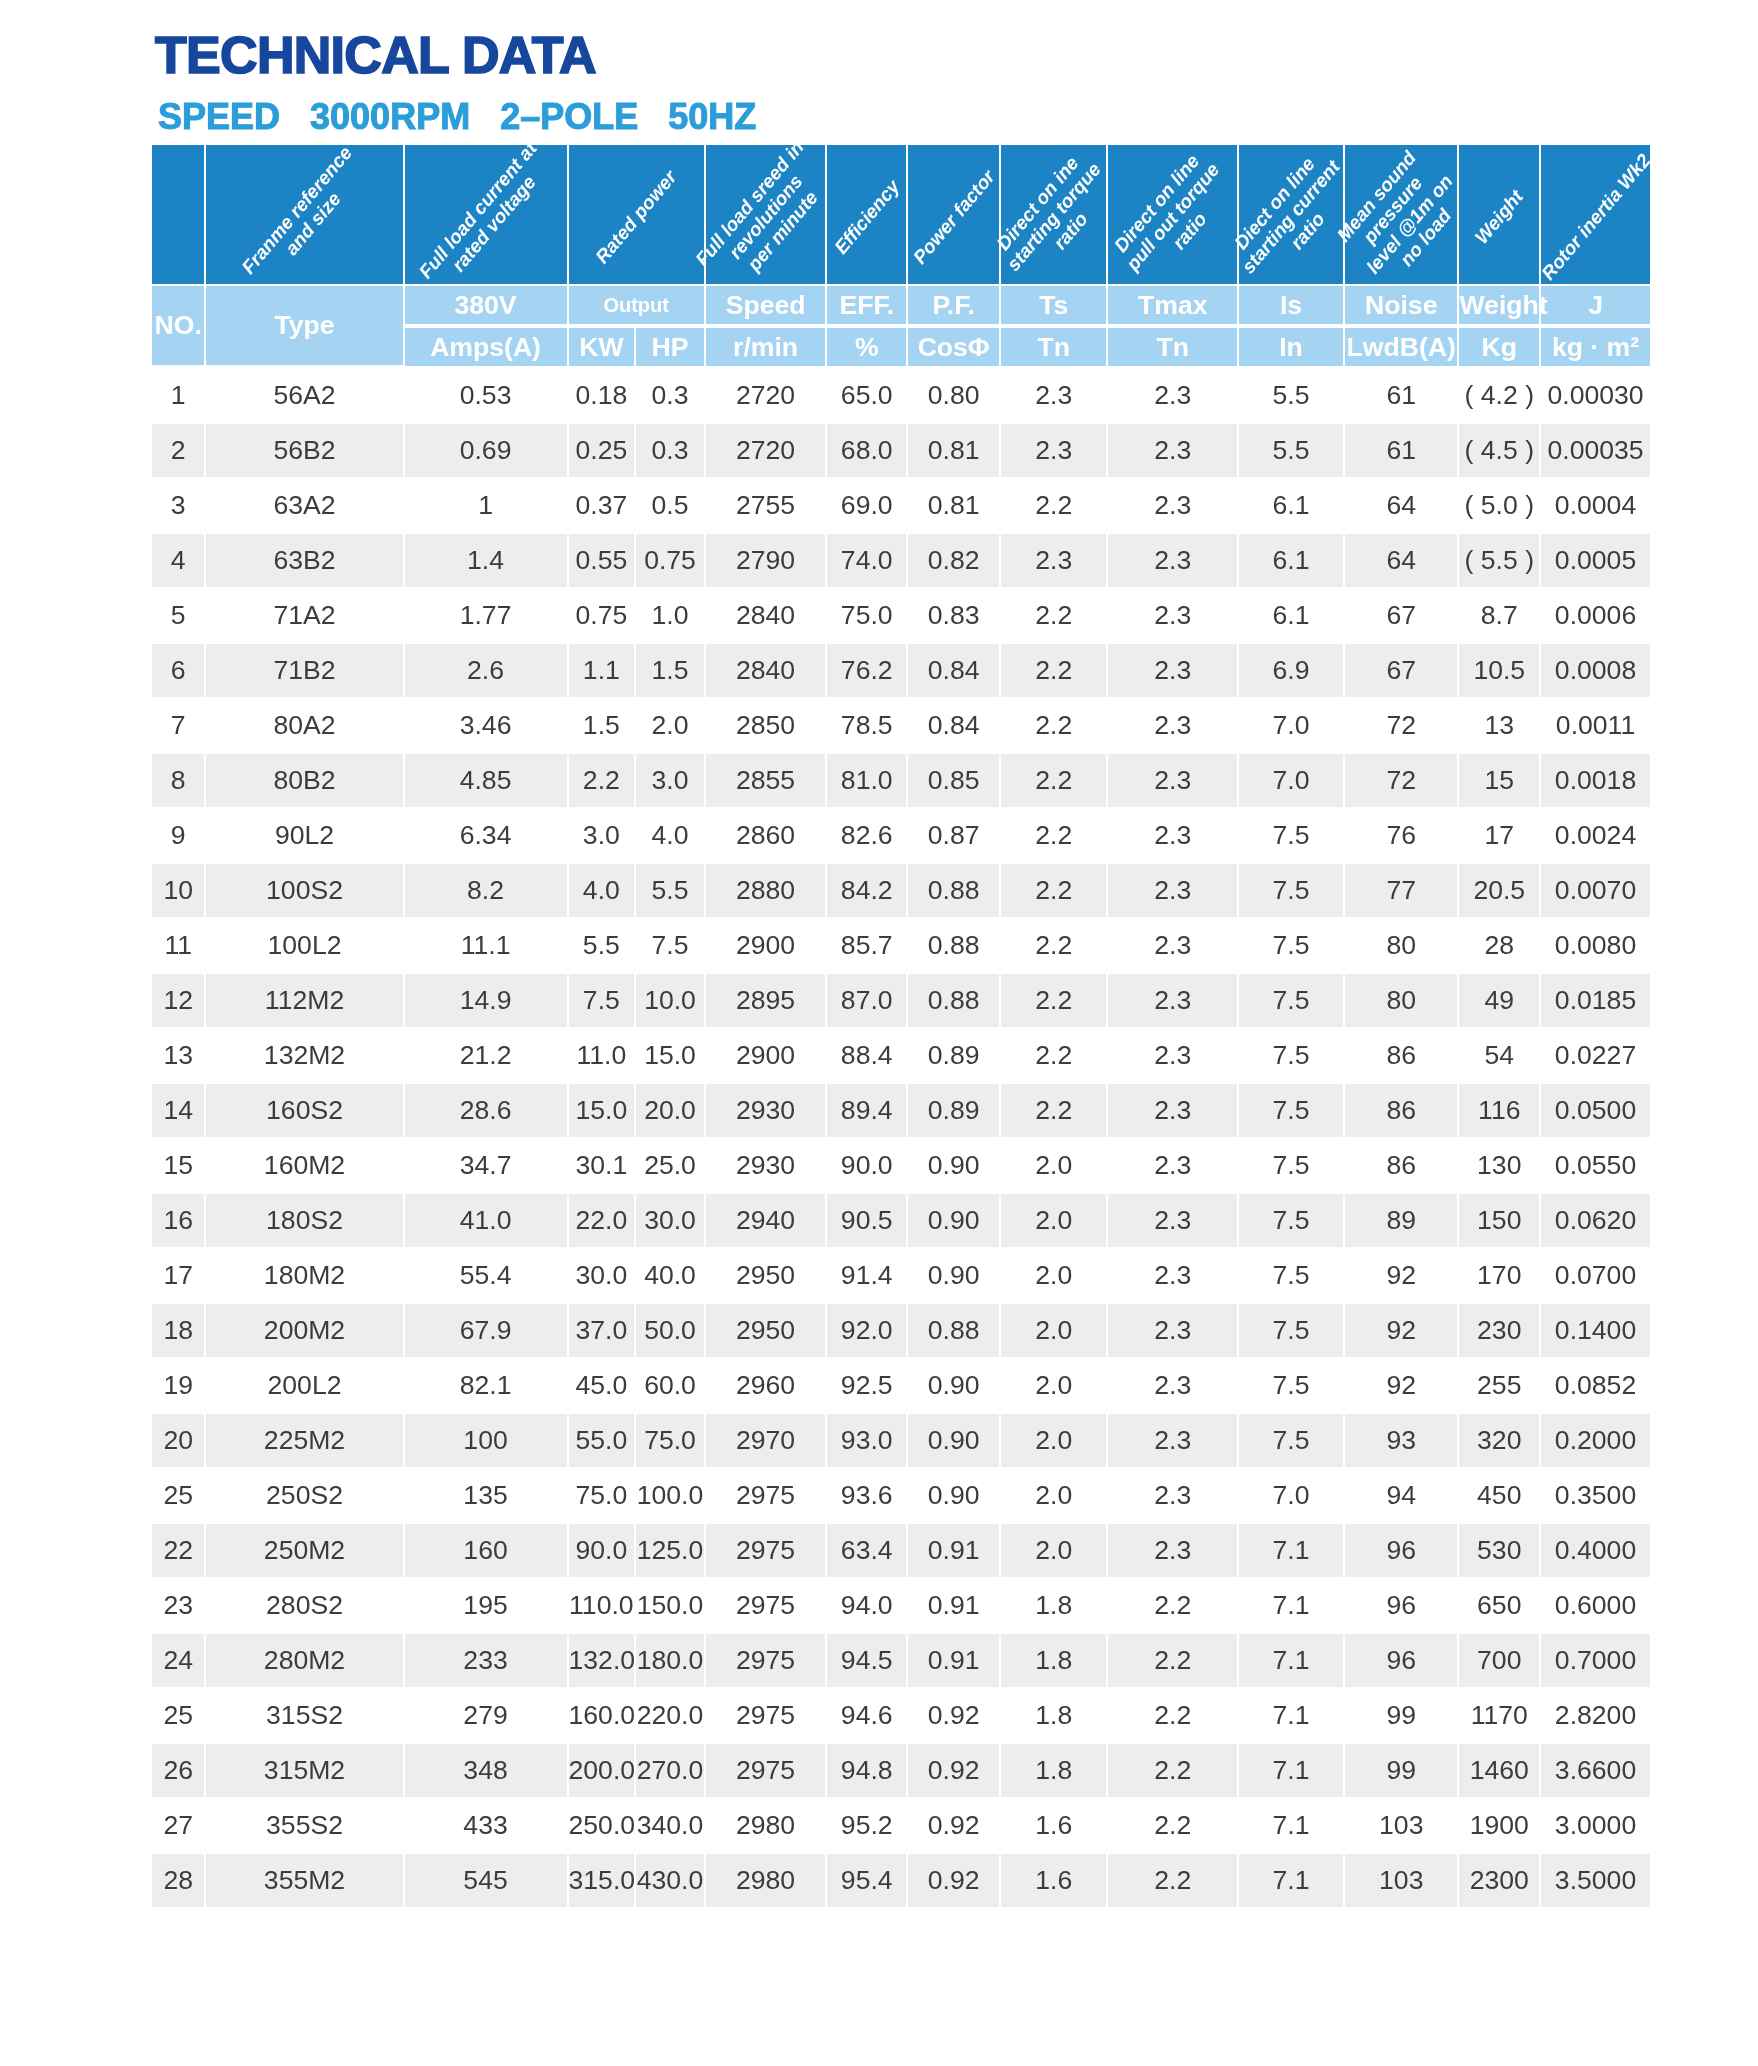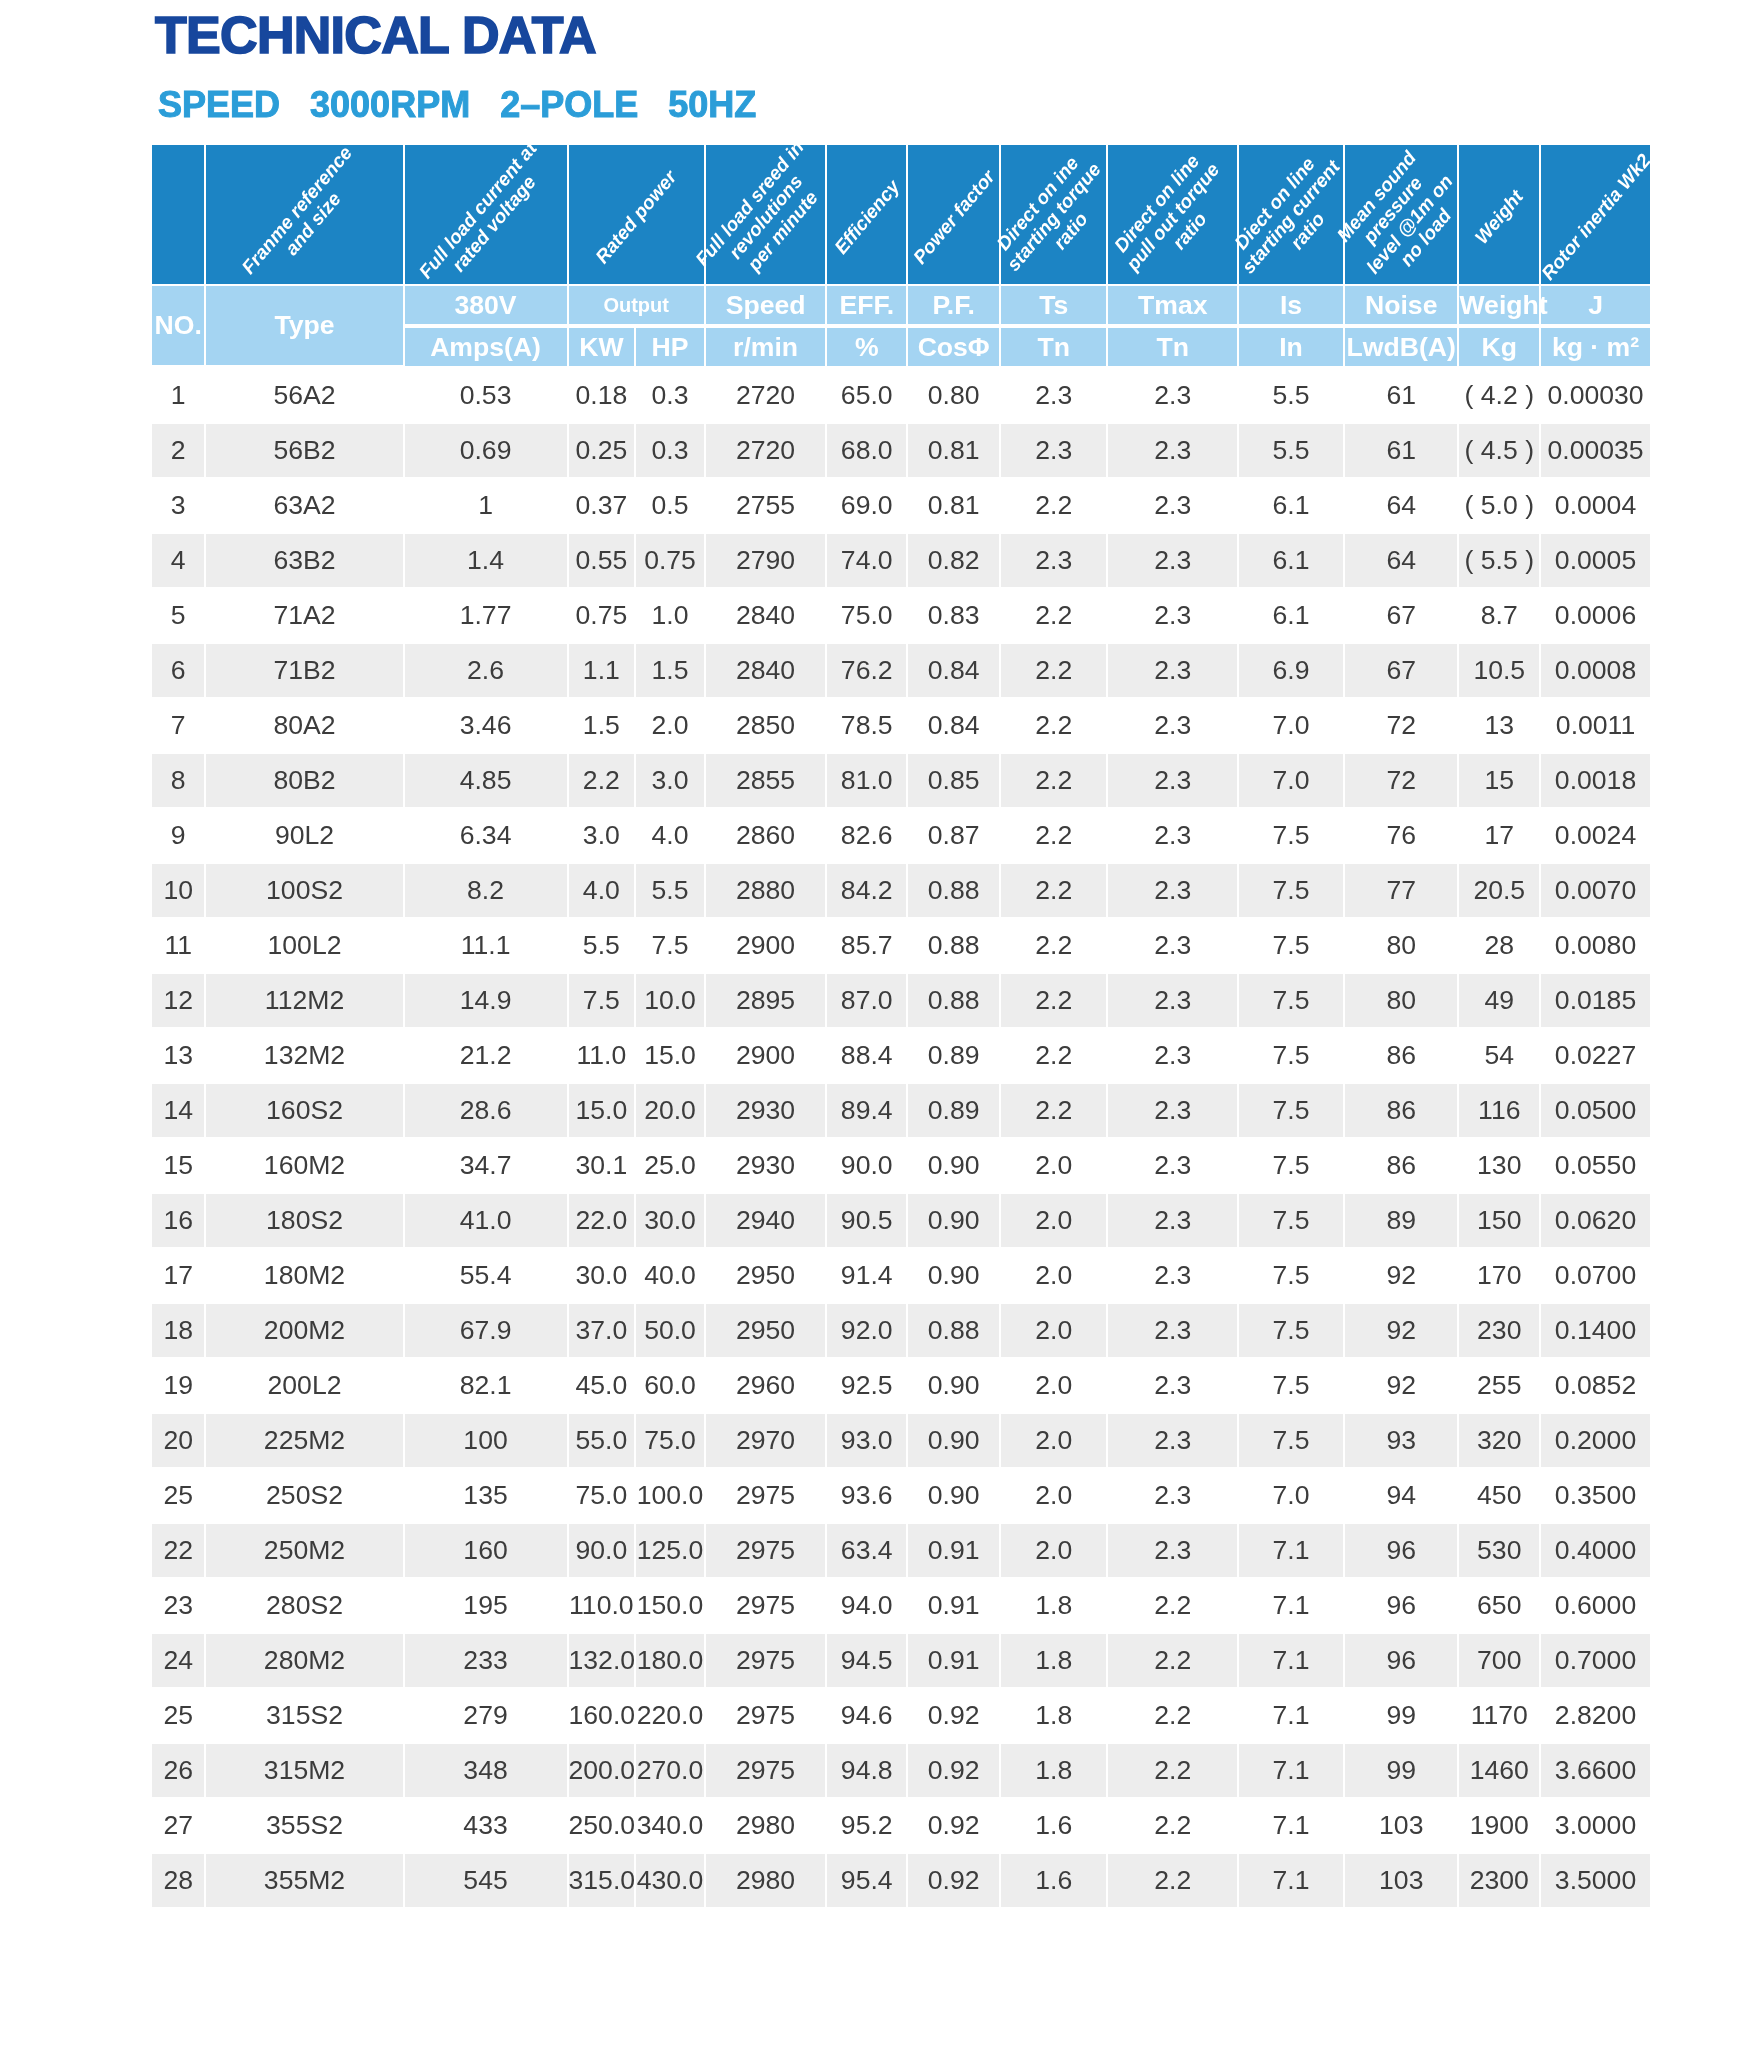--- a/index.html
+++ b/index.html
@@ -4,27 +4,27 @@
 <style>
   html,body { margin:0; padding:0; }
   body {
     width:1758px; height:2066px;
     background:#ffffff;
     font-family:"Liberation Sans","DejaVu Sans",sans-serif;
     position:relative;
     overflow:hidden;
   }
   .page-title {
-    position:absolute; left:155px; top:5px;
+    position:absolute; left:155px; top:25px;
     font-size:52px; font-weight:bold; letter-spacing:-0.7px;
     color:#17479d; -webkit-text-stroke:1.7px #17479d;
     white-space:pre;
   }
   .page-subtitle {
-    position:absolute; left:158px; top:84px;
+    position:absolute; left:158px; top:96px;
     font-size:36px; font-weight:bold;
     color:#2b9dd8; -webkit-text-stroke:1px #2b9dd8;
     white-space:pre;
   }
   table.tech {
     position:absolute; left:150px; top:143px;
     width:1502px; border-collapse:collapse; table-layout:fixed;
   }
   table.tech th, table.tech td {
     border:2.1px solid #ffffff;

